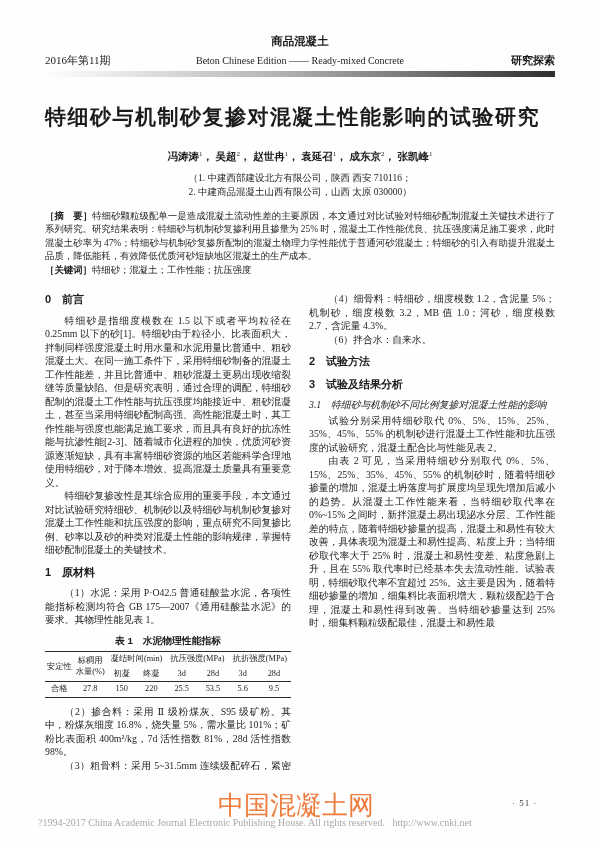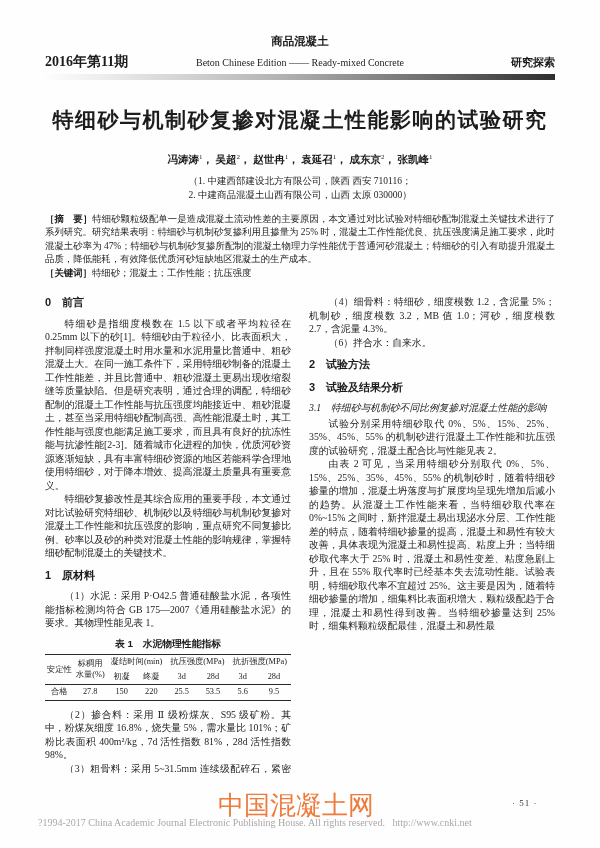--- a/index.html
+++ b/index.html
@@ -4,28 +4,28 @@
 <style>
   html,body { margin:0; padding:0; background:#f2f2f2; }
   .page {
     position:relative; width:600px; height:848px; margin:0 auto; background:#fefefe;
     font-family:"Liberation Serif","DejaVu Serif",serif; color:#1c1c1c;
     box-sizing:border-box; padding:34px 45px 0 45px; overflow:hidden;
   }
   
   .j-cn { text-align:center; font-weight:bold; font-size:11.5px; }
   .j-row { display:grid; grid-template-columns:1fr auto 1fr; align-items:baseline; margin-top:4px; }
-  .j-issue { justify-self:start; font-size:14px;font-weight:bold; }
+  .j-issue { justify-self:start; font-size:11px; }
   .j-en { justify-self:center; font-size:10px; }
   .j-colname { justify-self:end; font-size:11px; font-weight:bold; }
   .grad { height:6px; margin-top:3px;
     background:linear-gradient(to right,#fdfdfd 0%,#e9e9e9 14%,#b5b5b5 45%,#6e6e6e 75%,#2e2e2e 100%); }
   
   .title { font-family:"Liberation Sans","DejaVu Sans",sans-serif; font-weight:bold;
-    font-size:21px; text-align:center; margin:26px 0 0 0; letter-spacing:1.5px; }
+    font-size:21px; margin:26px 0 0 0; letter-spacing:1.5px; }
   .authors { text-align:center; margin-top:18px; font-size:10.5px; font-weight:bold; }
   .authors sup { font-size:7px; font-weight:normal; }
   .sep { font-weight:bold; }
   .affils { text-align:center; font-size:9.5px; margin-top:7px; line-height:14px; }
   
   .abstract { margin-top:11px; font-size:9.4px; line-height:13.6px; text-align:justify; }
   .keywords { font-size:9.4px; line-height:13.6px; text-align:justify; }
   .lab { font-weight:bold; }
   
   .cols { display:flex; gap:18px; margin-top:15px; height:478px; overflow:hidden; }

